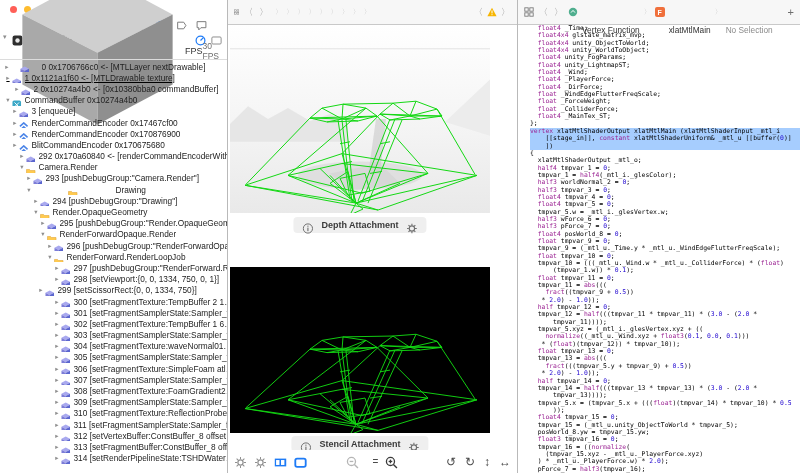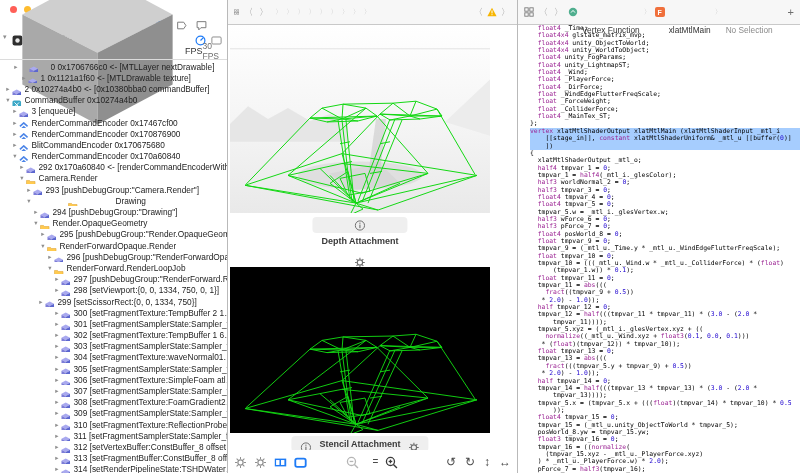--- a/index.html
+++ b/index.html
@@ -127,39 +127,39 @@
       <span class="ricon" id="fpsicon"><svg viewBox="0 0 10 10" width="100%" height="100%">
             <polygon points="5,0.5 9.5,2.9 5,5.2 0.5,2.9" fill="#cfcfcf"></polygon>
             <polygon points="0.5,2.9 5,5.2 5,9.5 0.5,7.1" fill="#a9a9a9"></polygon>
             <polygon points="9.5,2.9 5,5.2 5,9.5 9.5,7.1" fill="#8f8f8f"></polygon>
           </svg></span>
       <span class="flabel">FPS</span>
       <span class="fval">30 FPS</span>
     </div>
     <div class="sep"></div>
     <div class="tree" id="tree">
-        <div class="trow" style="padding-left: 12px; gap: 9px;">
+        <div class="trow" style="padding-left: 3px; gap: 9px;">
           <span class="disc">▸</span>
           <span class="ticon"><svg viewBox="0 0 10 10" width="100%" height="100%">
               <polygon points="5,0.5 9.5,2.9 5,5.2 0.5,2.9" fill="#a9a9ef"></polygon>
               <polygon points="0.5,2.9 5,5.2 5,9.5 0.5,7.1" fill="#7d7dd8"></polygon>
               <polygon points="9.5,2.9 5,5.2 5,9.5 9.5,7.1" fill="#5b66cf"></polygon>
             </svg></span>
           <span class="tlabel">0 0x1706766c0 &lt;- [MTLLayer nextDrawable]</span>
         </div>
-        <div class="trow" style="padding-left: 20px;">
+        <div class="trow" style="padding-left: 4px; text-decoration: underline;">
           <span class="disc">▸</span>
           <span class="ticon"><svg viewBox="0 0 10 10" width="100%" height="100%">
               <polygon points="5,0.5 9.5,2.9 5,5.2 0.5,2.9" fill="#a9a9ef"></polygon>
               <polygon points="0.5,2.9 5,5.2 5,9.5 0.5,7.1" fill="#7d7dd8"></polygon>
               <polygon points="9.5,2.9 5,5.2 5,9.5 9.5,7.1" fill="#5b66cf"></polygon>
             </svg></span>
           <span class="tlabel">1 0x1121a1f60 &lt;- [MTLDrawable texture]</span>
         </div>
-        <div class="trow" style="padding-left: 4px;">
+        <div class="trow" style="padding-left: 13px;">
           <span class="disc">▸</span>
           <span class="ticon"><svg viewBox="0 0 10 10" width="100%" height="100%">
               <polygon points="5,0.5 9.5,2.9 5,5.2 0.5,2.9" fill="#a9a9ef"></polygon>
               <polygon points="0.5,2.9 5,5.2 5,9.5 0.5,7.1" fill="#7d7dd8"></polygon>
               <polygon points="9.5,2.9 5,5.2 5,9.5 9.5,7.1" fill="#5b66cf"></polygon>
             </svg></span>
           <span class="tlabel">2 0x10274a4b0 &lt;- [0x10380bba0 commandBuffer]</span>
         </div>
         <div class="trow" style="padding-left: 4px;">
           <span class="disc">▾</span>
@@ -194,28 +194,20 @@
             </svg></span>
           <span class="tlabel">RenderCommandEncoder 0x170876900</span>
         </div>
         <div class="trow" style="padding-left: 11px;">
           <span class="disc">▸</span>
           <span class="ticon"><svg viewBox="0 0 10 10" width="100%" height="100%">
               <polyline points="1,4.6 5,1 9,4.6" stroke="#4a84e8" stroke-width="1.7" fill="none"></polyline>
               <polyline points="1,8.8 5,5.2 9,8.8" stroke="#4a84e8" stroke-width="1.7" fill="none"></polyline>
             </svg></span>
           <span class="tlabel">BlitCommandEncoder 0x170675680</span>
-        </div>
-        <div class="trow" style="padding-left: 11px;">
-          <span class="disc">▾</span>
-          <span class="ticon"><svg viewBox="0 0 10 10" width="100%" height="100%">
-              <polyline points="1,4.6 5,1 9,4.6" stroke="#4a84e8" stroke-width="1.7" fill="none"></polyline>
-              <polyline points="1,8.8 5,5.2 9,8.8" stroke="#4a84e8" stroke-width="1.7" fill="none"></polyline>
-            </svg></span>
-          <span class="tlabel">RenderCommandEncoder 0x170a60840</span>
         </div>
         <div class="trow" style="padding-left: 18px;">
           <span class="disc">▸</span>
           <span class="ticon"><svg viewBox="0 0 10 10" width="100%" height="100%">
               <polygon points="5,0.5 9.5,2.9 5,5.2 0.5,2.9" fill="#a9a9ef"></polygon>
               <polygon points="0.5,2.9 5,5.2 5,9.5 0.5,7.1" fill="#7d7dd8"></polygon>
               <polygon points="9.5,2.9 5,5.2 5,9.5 9.5,7.1" fill="#5b66cf"></polygon>
             </svg></span>
           <span class="tlabel">292 0x170a60840 &lt;- [renderCommandEncoderWithDe…</span>
         </div>
@@ -546,21 +538,21 @@
         <rect width="260" height="190" fill="url(#dbg)"></rect>
         <line x1="0" y1="24" x2="260" y2="24" stroke="#e3e3e3" stroke-width="1"></line>
         <path d="M0,100 L18,82 L38,95 L58,84 L80,97 L100,90 L118,100 L118,118 L0,118 Z" fill="#e2e2e2" opacity="0.8"></path>
         <path d="M260,55 215,98 260,112 Z M252,80 226,96 258,102 Z" fill="#ececec"></path>
         <ellipse cx="130" cy="152" rx="62" ry="14" fill="#d4d4d4" opacity="0.55"></ellipse>
         <path d="M146,95 L156,95 L150,150 L138,152 Z" fill="#c9c9c9" opacity="0.6"></path>
         <path d="M100,150 L150,140 L170,160 L120,168 Z" fill="#cfcfcf" opacity="0.5"></path>
         <use href="#wf"></use>
       </svg>
     </div>
-    <div class="pill" style="top:217px;flex-direction:column;">
+    <div class="pill" style="top:217px;">
       <span class="picon" id="info1"><svg viewBox="0 0 10 10" width="100%" height="100%">
             <circle cx="5" cy="5" r="4.2" fill="none" stroke="#6e6e6e" stroke-width="0.9"></circle>
             <rect x="4.5" y="4.2" width="1" height="3.2" fill="#6e6e6e"></rect>
             <rect x="4.5" y="2.4" width="1" height="1" fill="#6e6e6e"></rect>
           </svg></span>
       <span class="plabel2">Depth Attachment</span>
       <span class="picon" id="gear1"><svg viewBox="0 0 10 10" width="100%" height="100%">
             <circle cx="5" cy="5" r="2.4" fill="none" stroke="#6e6e6e" stroke-width="1"></circle>
             <g stroke="#6e6e6e" stroke-width="1">
               <line x1="5" y1="0.6" x2="5" y2="2.2"></line>

